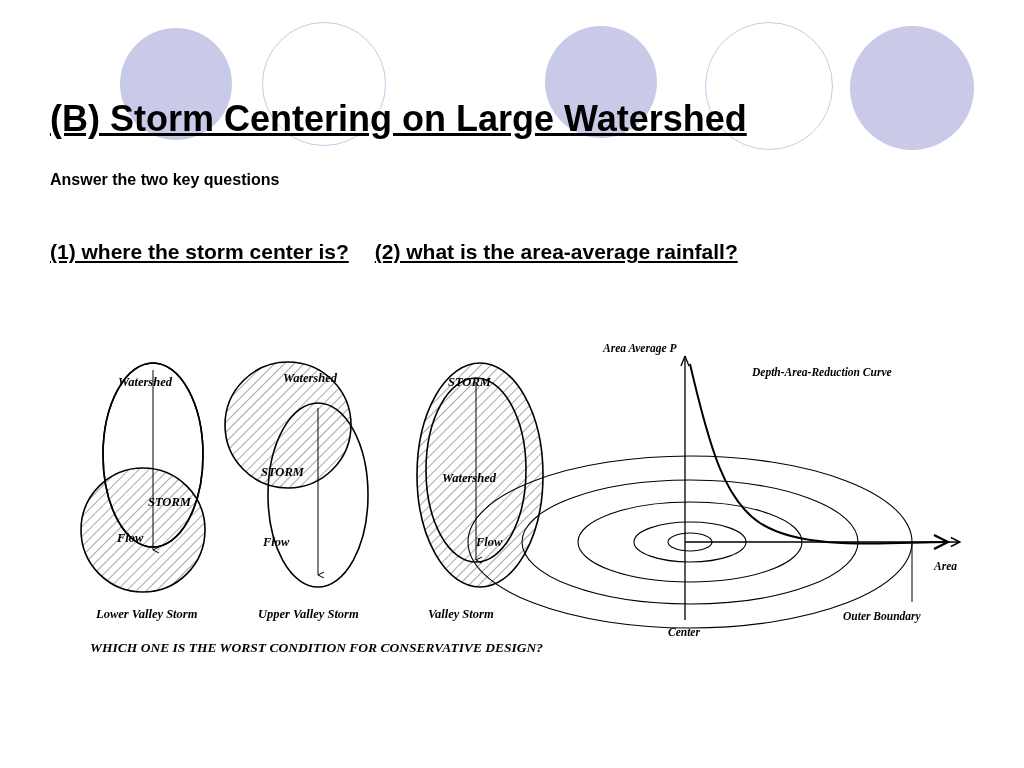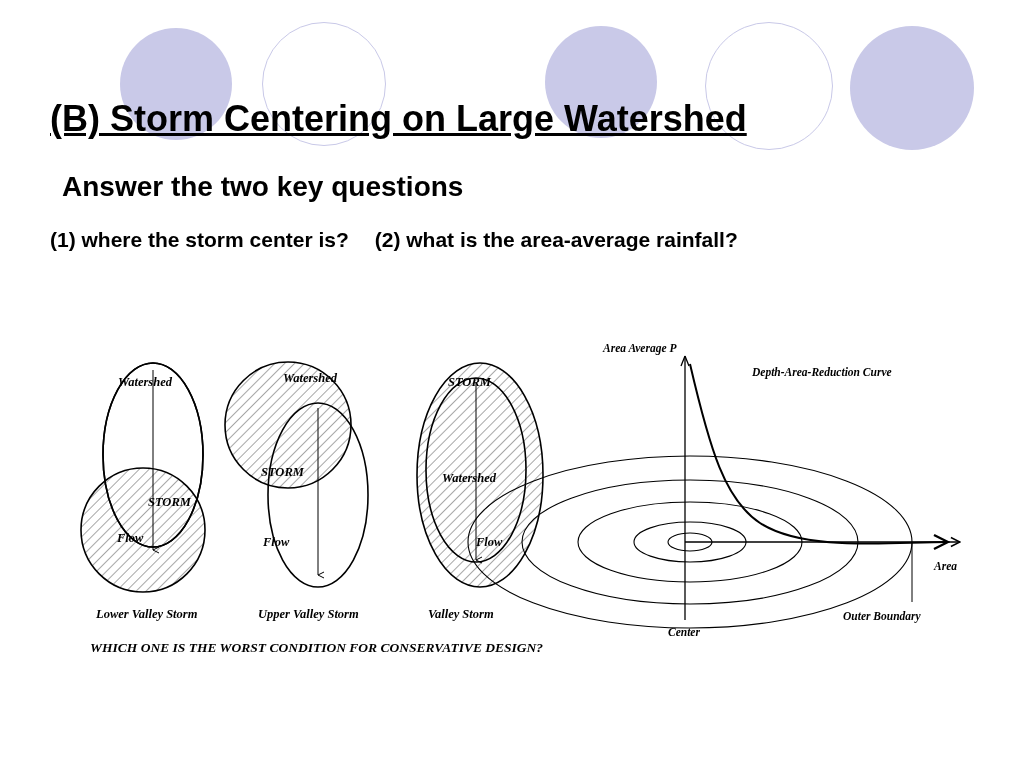--- a/index.html
+++ b/index.html
@@ -45,32 +45,32 @@
     font-size: 36px;
     font-weight: bold;
     text-decoration: underline;
     letter-spacing: 0px;
     white-space: nowrap;
   }
   .subtitle {
     position: absolute;
     left: 50px;
     top: 171px;
-    font-size: 28px;
+    font-size: 16px;
     font-weight: bold;
     white-space: nowrap;
-    margin-left: 12px;
   }
   .questions {
     position: absolute;
     left: 50px;
-    top: 228px;
+    top: 240px;
     font-size: 21px;
     font-weight: bold;
     white-space: nowrap;
+    text-decoration: underline;
   }
   .questions .q-gap {
     display: inline-block;
     width: 26px;
   }
 
   
   .figure-area {
     position: absolute;
     left: 60px;

